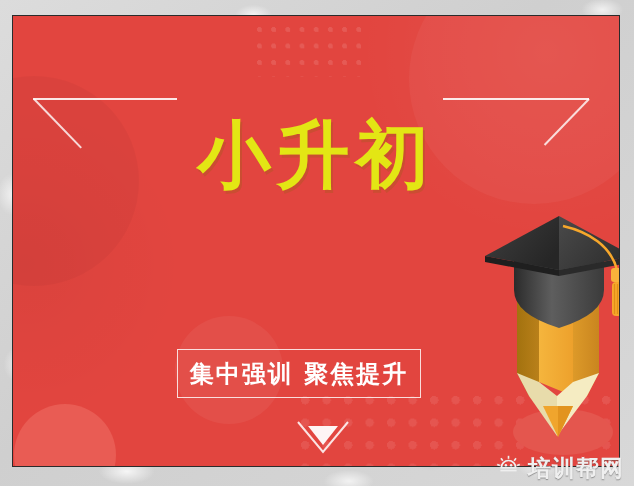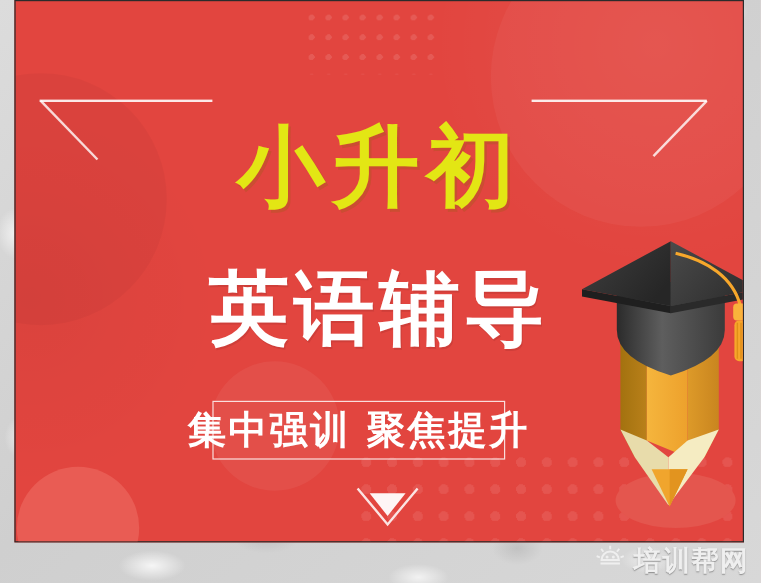--- a/index.html
+++ b/index.html
@@ -25,21 +25,21 @@
       radial-gradient(ellipse 36px 16px at 55% 99%, rgba(255,255,255,.70), rgba(255,255,255,0) 70%),
       radial-gradient(ellipse 30px 16px at 85% 96%, rgba(255,255,255,.55), rgba(255,255,255,0) 70%),
       radial-gradient(ellipse 40px 20px at 35% 92%, rgba(160,160,160,.35), rgba(160,160,160,0) 70%),
       radial-gradient(ellipse 30px 20px at 68% 94%, rgba(150,150,150,.30), rgba(150,150,150,0) 70%),
       linear-gradient(140deg, #dcdcdc 0%, #cfcfcf 45%, #d8d8d8 100%);
   }
 
   
   #poster {
     position: absolute;
-    left: 12px; top: 0;
+    left: 12px; top: 15px;
     width: 608px; height: 452px;
     background: #e2453f;
     border: 1px solid #2b2b2b;
     box-sizing: border-box;
     overflow: hidden;
   }
 
   
   .wash {
     position: absolute; inset: 0;
@@ -132,21 +132,21 @@
   #tagline-box {
     position: absolute;
     left: 164px; top: 333px;
     width: 244px; height: 49px;
     border: 1.6px solid rgba(255,255,255,.82);
     box-sizing: border-box;
     display: flex; align-items: center; justify-content: center;
   }
   #tagline-text {
     color: #ffffff;
-    font-size: 32px;
+    font-size: 24px;
     font-weight: bold;
     letter-spacing: 2px;
     white-space: nowrap;
   }
 
   
   #chevron { position: absolute; left: 282px; top: 402px; width: 56px; height: 42px; }
 
   
   #pencil-graduate { position: absolute; left: 464px; top: 194px; width: 168px; height: 252px; }
@@ -188,21 +188,20 @@
     <div class="bracket" id="bracket-left">
       <div class="bk-h"></div>
       <div class="bk-d"></div>
     </div>
     <div class="bracket" id="bracket-right">
       <div class="bk-h"></div>
       <div class="bk-d"></div>
     </div>
 
     <div id="headline-main">小升初</div>
-    <div id="headline-sub">英语辅导</div>
 
     <div id="tagline-box">
       <span id="tagline-text">集中强训 聚焦提升</span>
     </div>
 
     <div id="chevron">
       <svg width="56" height="42" viewBox="0 0 56 42" xmlns="http://www.w3.org/2000/svg">
         <polyline points="3,4 28,34 53,4" fill="none" stroke="#ffffff" stroke-width="2" stroke-opacity="0.85"></polyline>
         <polygon points="13,8 43,8 28,27" fill="#ffffff" fill-opacity="0.95"></polygon>
       </svg>

